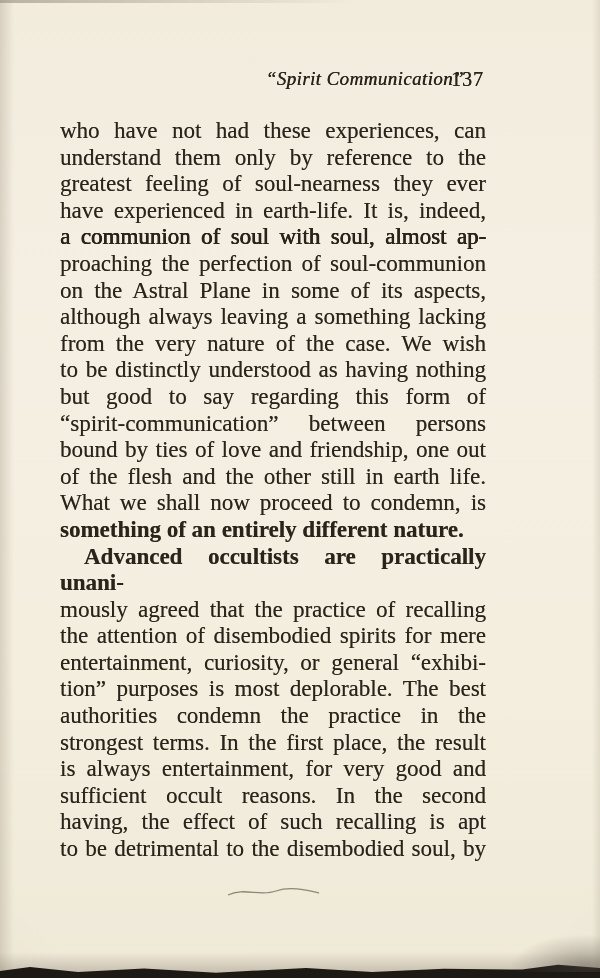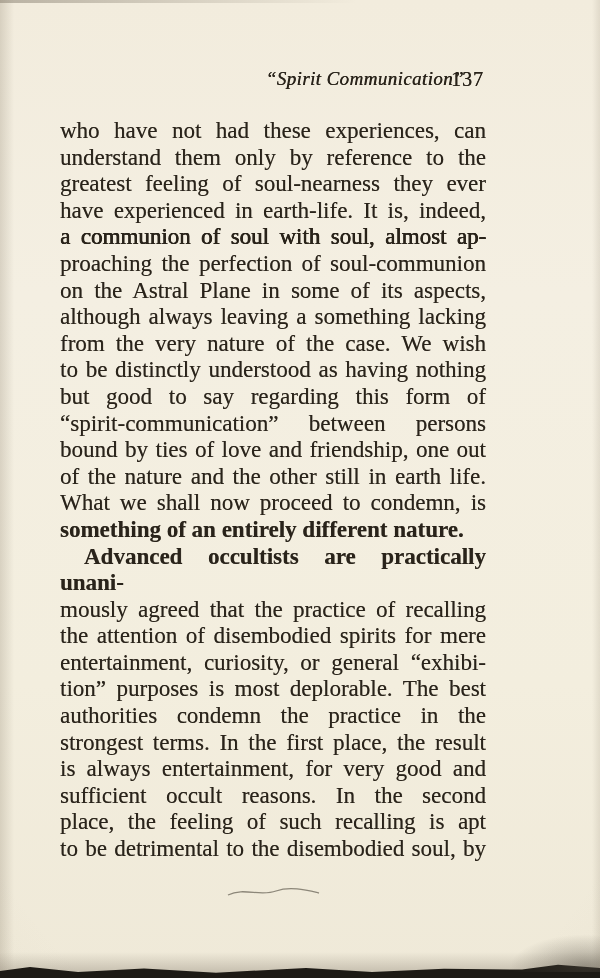--- a/index.html
+++ b/index.html
@@ -109,35 +109,35 @@
       <div class="line">have experienced in earth-life.  It is, indeed,</div>
       <div class="line heavy">a communion of soul with soul, almost ap-</div>
       <div class="line">proaching the perfection of soul-communion</div>
       <div class="line">on the Astral Plane in some of its aspects,</div>
       <div class="line">although always leaving a something lacking</div>
       <div class="line">from the very nature of the case.  We wish</div>
       <div class="line">to be distinctly understood as having nothing</div>
       <div class="line">but good to say regarding this form of</div>
       <div class="line">“spirit-communication” between persons</div>
       <div class="line">bound by ties of love and friendship, one out</div>
-      <div class="line">of the nature and the other still in earth life.</div>
+      <div class="line">of the flesh and the other still in earth life.</div>
       <div class="line">What we shall now proceed to condemn, is</div>
       <div class="line last">something of an entirely different nature.</div>
     </div>
     <div class="paragraph">
       <div class="line indent">Advanced occultists are practically unani-</div>
       <div class="line">mously agreed that the practice of recalling</div>
       <div class="line">the attention of disembodied spirits for mere</div>
       <div class="line">entertainment, curiosity, or general “exhibi-</div>
       <div class="line">tion” purposes is most deplorable.  The best</div>
       <div class="line">authorities condemn the practice in the</div>
       <div class="line">strongest terms.  In the first place, the result</div>
       <div class="line">is always entertainment, for very good and</div>
       <div class="line">sufficient occult reasons.  In the second</div>
-      <div class="line">place, the feeling of such recalling is apt</div>
+      <div class="line">having, the effect of such recalling is apt</div>
       <div class="line">to be detrimental to the disembodied soul, by</div>
     </div>
   </div>
 
   <div class="edge-top"></div>
   <div class="edge-left"></div>
   <div class="edge-right"></div>
   <svg class="scratch" viewBox="0 0 96 16">
     <path d="M2,11 C18,3 34,13 50,7 C64,2 80,6 93,9" fill="none" stroke="#3a342a" stroke-width="1.3" opacity="0.55"></path>
   </svg>

